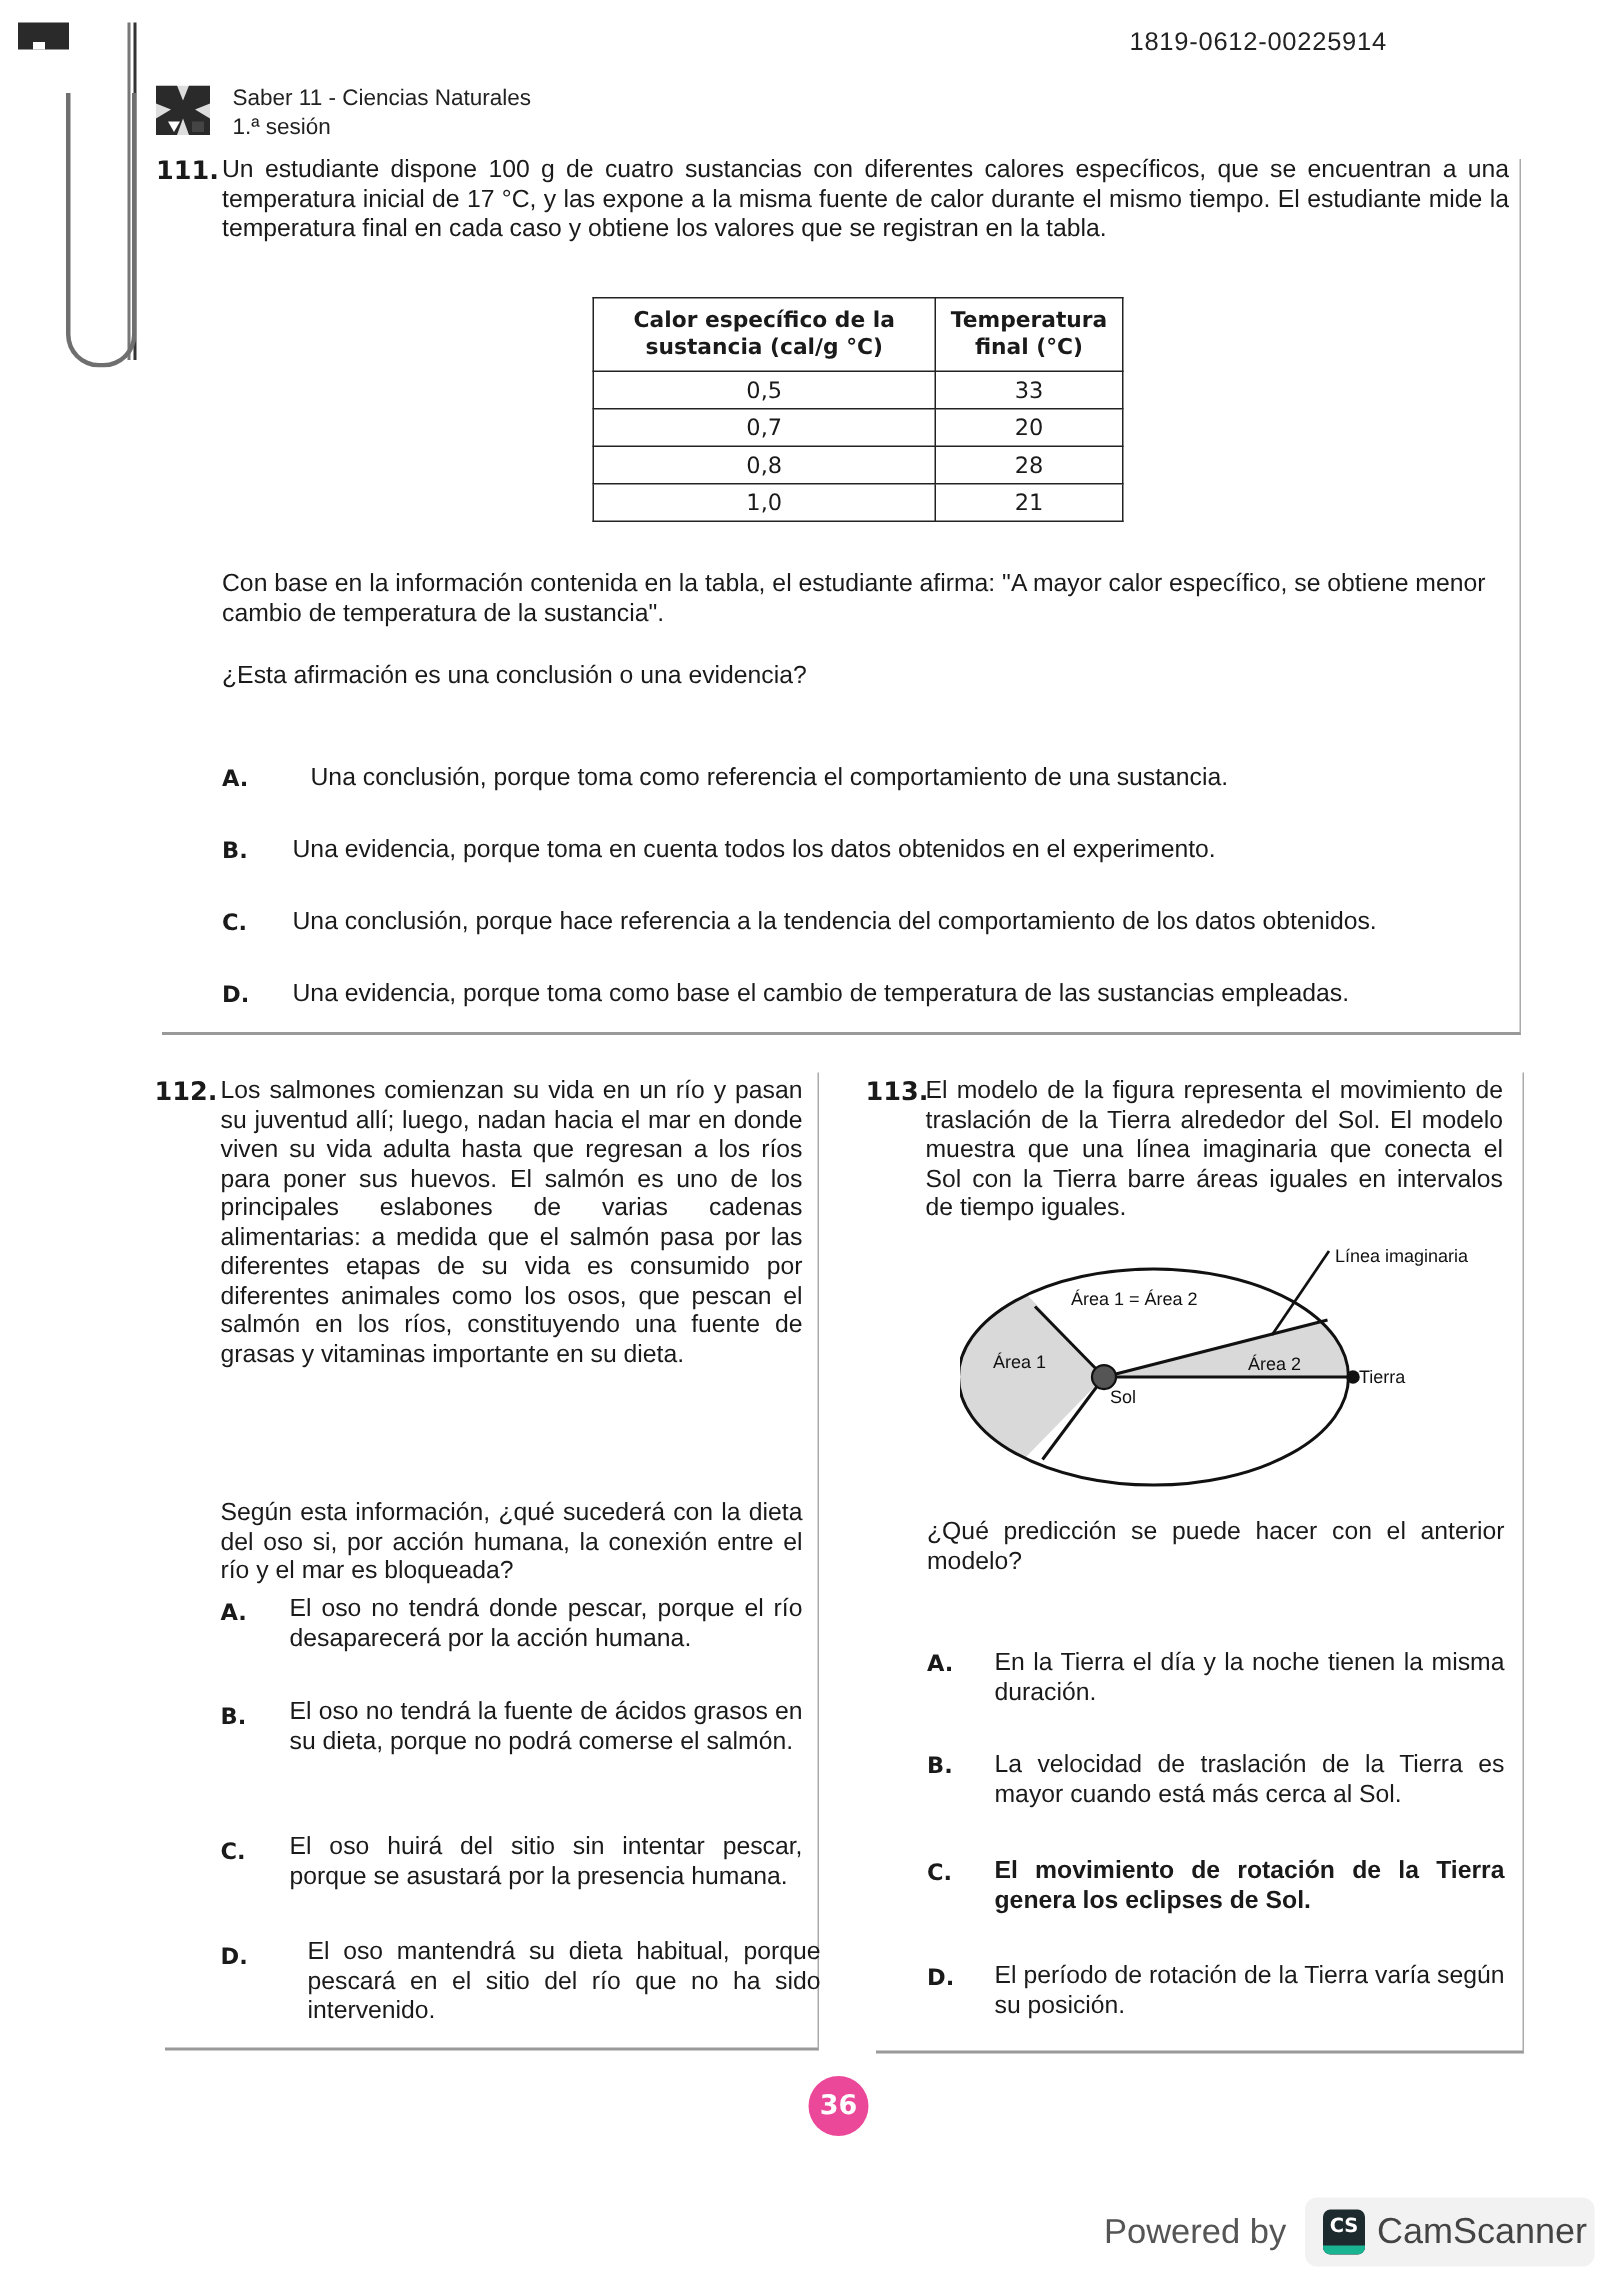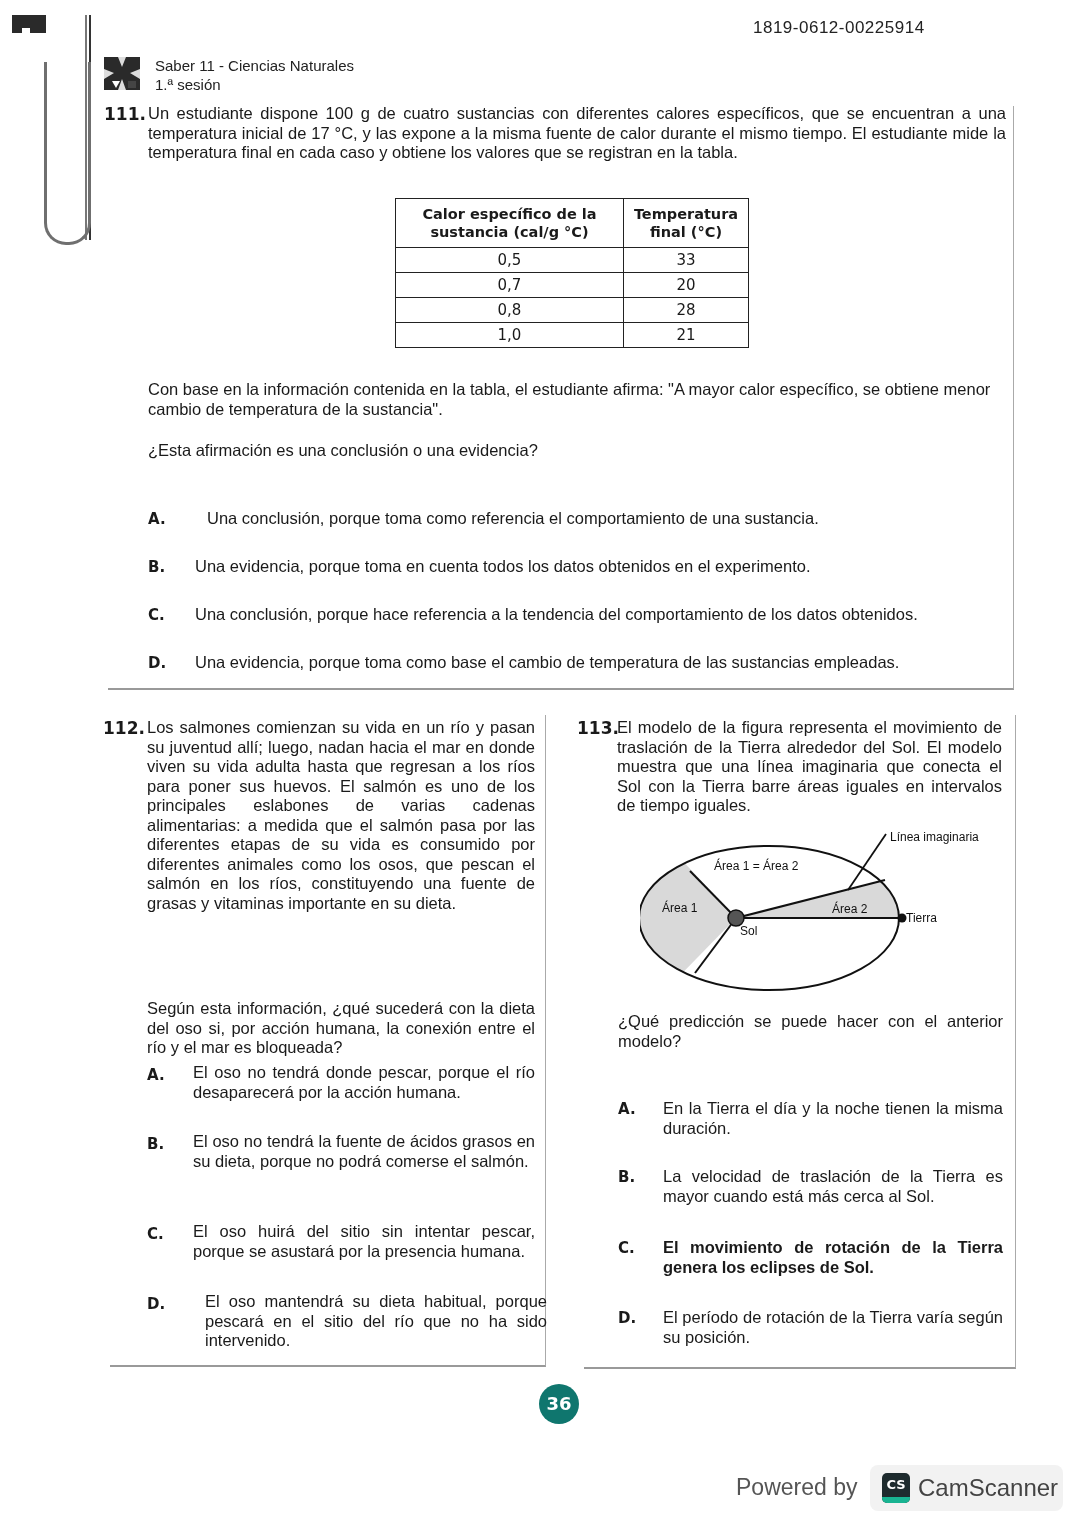--- a/index.html
+++ b/index.html
@@ -48,21 +48,21 @@
   .q112-num { left: 103px; top: 718px; }
   .q112-stem { left: 147px; top: 718px; width: 388px; text-align: justify; }
   .q112-question { left: 147px; top: 952px; width: 388px; text-align: justify; margin-top: 47px; }
 
   .q113-num { left: 577px; top: 718px; }
   .q113-stem { left: 617px; top: 718px; width: 385px; text-align: justify; }
   .q113-question { left: 618px; top: 1012px; width: 385px; text-align: justify; }
 
   .figure { left: 640px; top: 826px; width: 360px; height: 170px; }
 
-  .page-num { left: 539px; top: 1384px; width: 40px; height: 40px; border-radius: 50%; background: #0f766e; color: #fff; font-family: "DejaVu Sans", sans-serif; font-weight: bold; font-size: 18px; line-height: 40px; text-align: center; }
+  .page-num { left: 539px; top: 1384px; width: 40px; height: 40px; border-radius: 50%; background: #ec4899; color: #fff; font-family: "DejaVu Sans", sans-serif; font-weight: bold; font-size: 18px; line-height: 40px; text-align: center; }
 
   .powered { left: 736px; top: 1474px; font-family: "Liberation Sans", sans-serif; font-size: 23px; color: #555; }
   .cs-badge { left: 870px; top: 1465px; width: 193px; height: 46px; background: #f2f2f2; border-radius: 8px; }
   .cs-icon { left: 882px; top: 1473px; width: 28px; height: 30px; border-radius: 5px; background: #1e2b2e; color: #fff; font-family: "DejaVu Sans", sans-serif; font-weight: bold; font-size: 13px; text-align: center; line-height: 24px; overflow: hidden; }
   .cs-icon::after { content: ""; position: absolute; left: 0; bottom: 0; width: 100%; height: 6px; background: #19b492; }
   .cs-text { left: 918px; top: 1474px; font-family: "Liberation Sans", sans-serif; font-size: 24px; color: #444; }
 </style>
 </head>
 <body>
 

